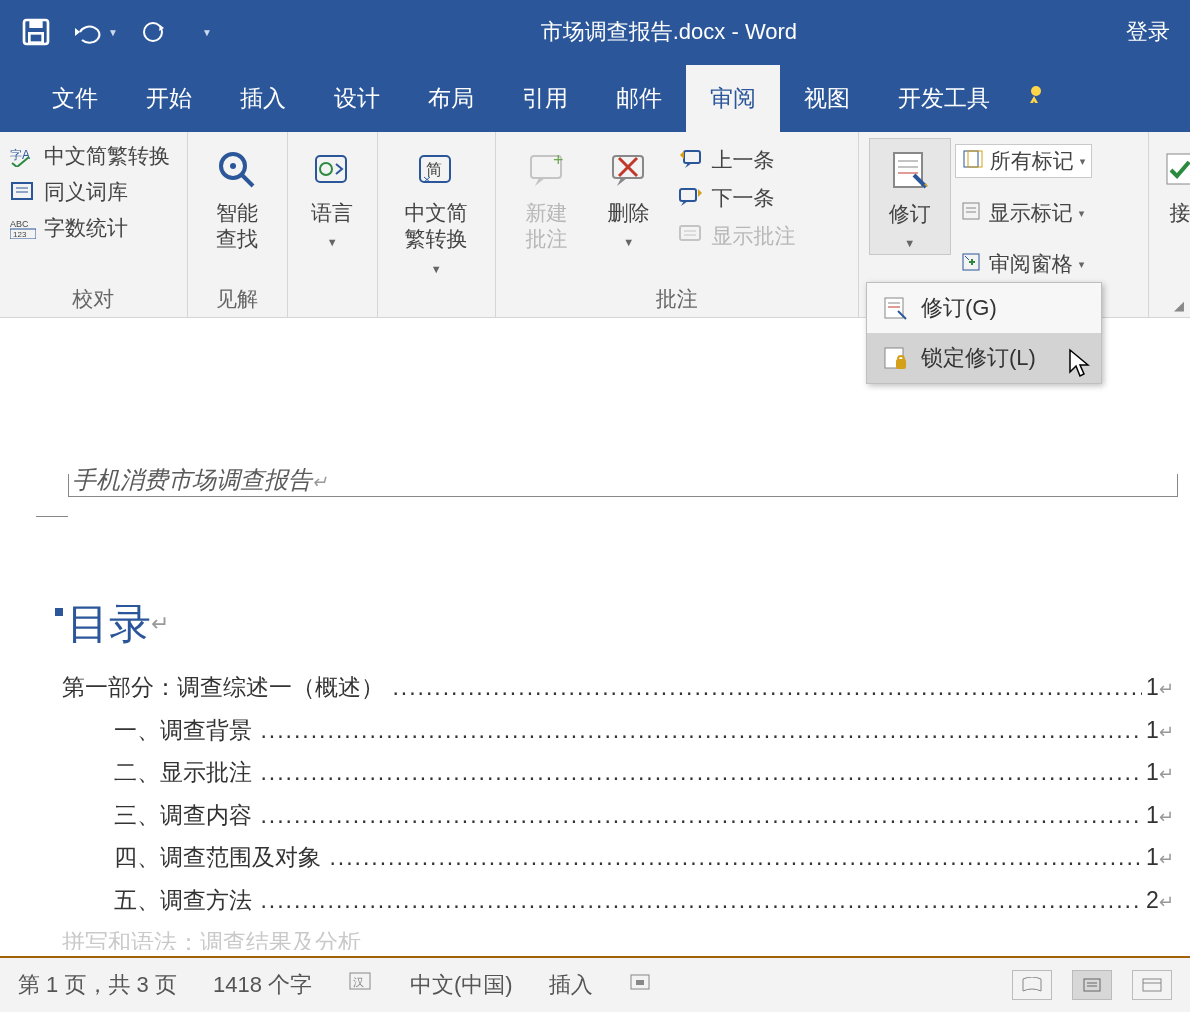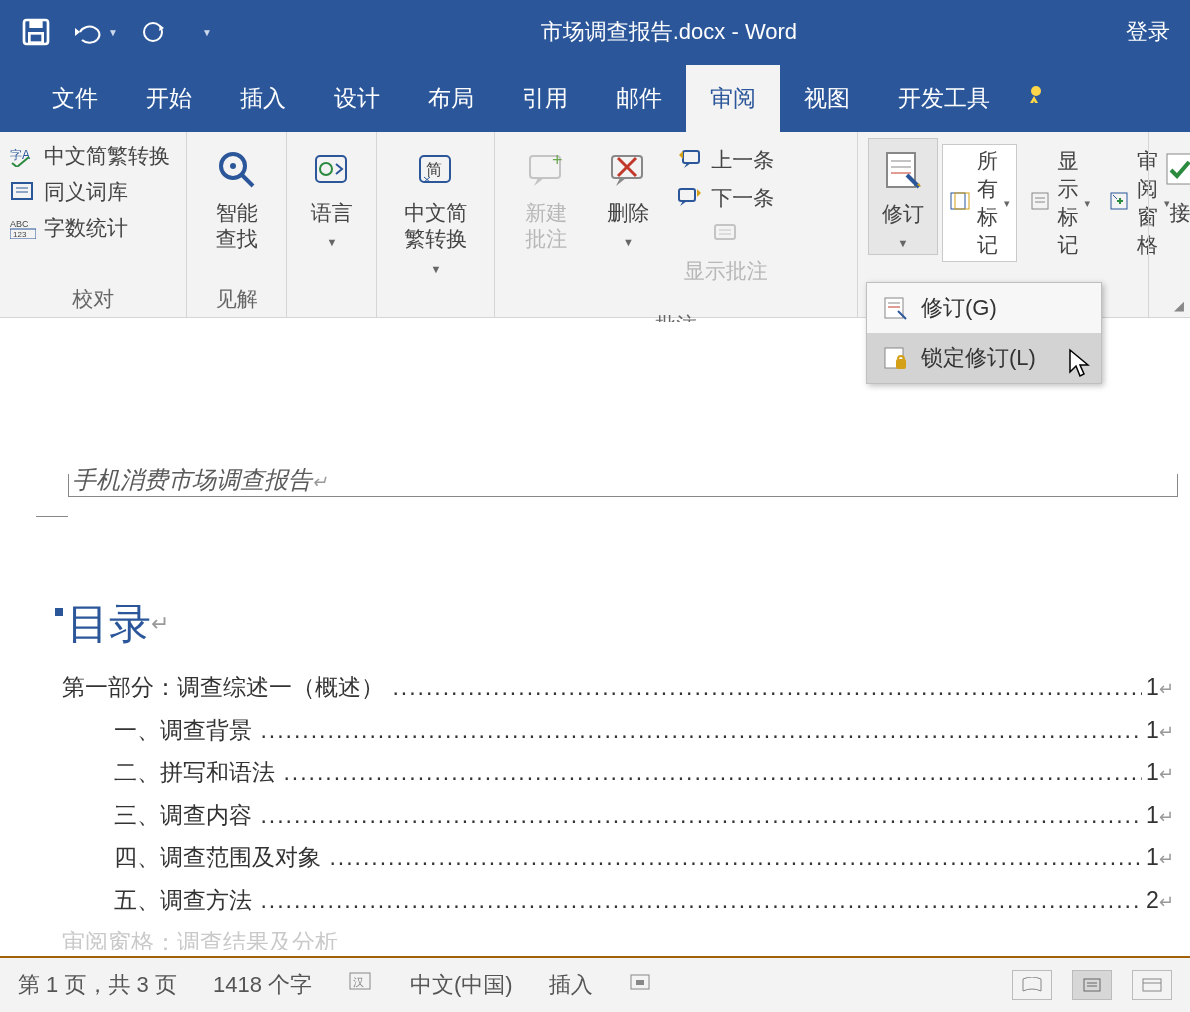--- a/index.html
+++ b/index.html
@@ -36,24 +36,24 @@
 .bigbtn { display: flex; flex-direction: column; align-items: center; justify-content: flex-start; padding: 8px 10px 0 10px; width: 82px; font-size: 21px; color: #444; gap: 6px; }
 .bigbtn.wide { width: 110px; }
 .bigbtn .bicon { width: 48px; height: 48px; display: flex; align-items: center; justify-content: center; }
 .bigbtn .blabel { text-align: center; line-height: 1.25; }
 .bigbtn.disabled { color: #b7b7b7; }
 .drop-caret { font-size: 11px; color: #666; }
 
 
 .nav-stack { display: flex; flex-direction: column; gap: 10px; padding: 8px 8px 0 8px; font-size: 21px; color: #444; }
 .nav-item { display: flex; align-items: center; gap: 8px; }
-.nav-item.disabled { color: #b7b7b7; flex-direction: column; }
-
-
-.markup-stack { display: flex; flex-direction: row; gap: 7px; padding: 6px 8px 0 4px; font-size: 21px; color: #444; }
+.nav-item.disabled { color: #b7b7b7; }
+
+
+.markup-stack { display: flex; flex-direction: column; gap: 19px; padding: 6px 8px 0 4px; font-size: 21px; color: #444; }
 .markup-item { display: flex; align-items: center; gap: 6px; border: 1px solid #c9c9c9; background: #fff; padding: 2px 6px; }
 .markup-item.noborder { border: none; background: transparent; }
 
 
 .dropdown { position: absolute; top: 282px; left: 866px; width: 236px; background: #f7f7f7; border: 1px solid #bfbfbf; box-shadow: 2px 2px 6px rgba(0,0,0,0.25); z-index: 50; }
 .dd-item { display: flex; align-items: center; gap: 12px; padding: 10px 14px; font-size: 22px; color: #333; text-align: right; }
 .dd-item.hover { background: #d3d3d3; }
 .dd-icn { width: 28px; height: 28px; display: flex; align-items: center; justify-content: center; }
 
 
@@ -395,21 +395,21 @@
       <span class="toc-page">1</span>
         <span class="retmark">↵</span>
     </div>
     <div class="toc-row indent">
       <span class="toc-text">一、调查背景</span>
       <span class="toc-dots">&nbsp;..........................................................................................................................................................</span>
       <span class="toc-page">1</span>
         <span class="retmark">↵</span>
     </div>
     <div class="toc-row indent">
-      <span class="toc-text">二、拼写和语法</span>
+      <span class="toc-text">二、显示批注</span>
       <span class="toc-dots">&nbsp;..........................................................................................................................................................</span>
       <span class="toc-page">1</span>
         <span class="retmark">↵</span>
     </div>
     <div class="toc-row indent">
       <span class="toc-text">三、调查内容</span>
       <span class="toc-dots">&nbsp;..........................................................................................................................................................</span>
       <span class="toc-page">1</span>
         <span class="retmark">↵</span>
     </div>
@@ -419,21 +419,21 @@
       <span class="toc-page">1</span>
         <span class="retmark">↵</span>
     </div>
     <div class="toc-row indent">
       <span class="toc-text">五、调查方法</span>
       <span class="toc-dots">&nbsp;..........................................................................................................................................................</span>
       <span class="toc-page">2</span>
         <span class="retmark">↵</span>
     </div>
     <div class="toc-row toc-fade" style="opacity:0.45">
-      <span class="toc-text">审阅窗格：调查结果及分析</span>
+      <span class="toc-text">拼写和语法：调查结果及分析</span>
     </div>
   </div>
 </div>
 
 <div class="statusbar">
   <span>第 1 页，共 3 页</span>
   <span>1418 个字</span>
   <span><svg width="26" height="22">
         <rect x="2" y="2" width="20" height="16" fill="none" stroke="#888"></rect>
         <text x="5" y="15" font-size="11" fill="#888">汉</text>

